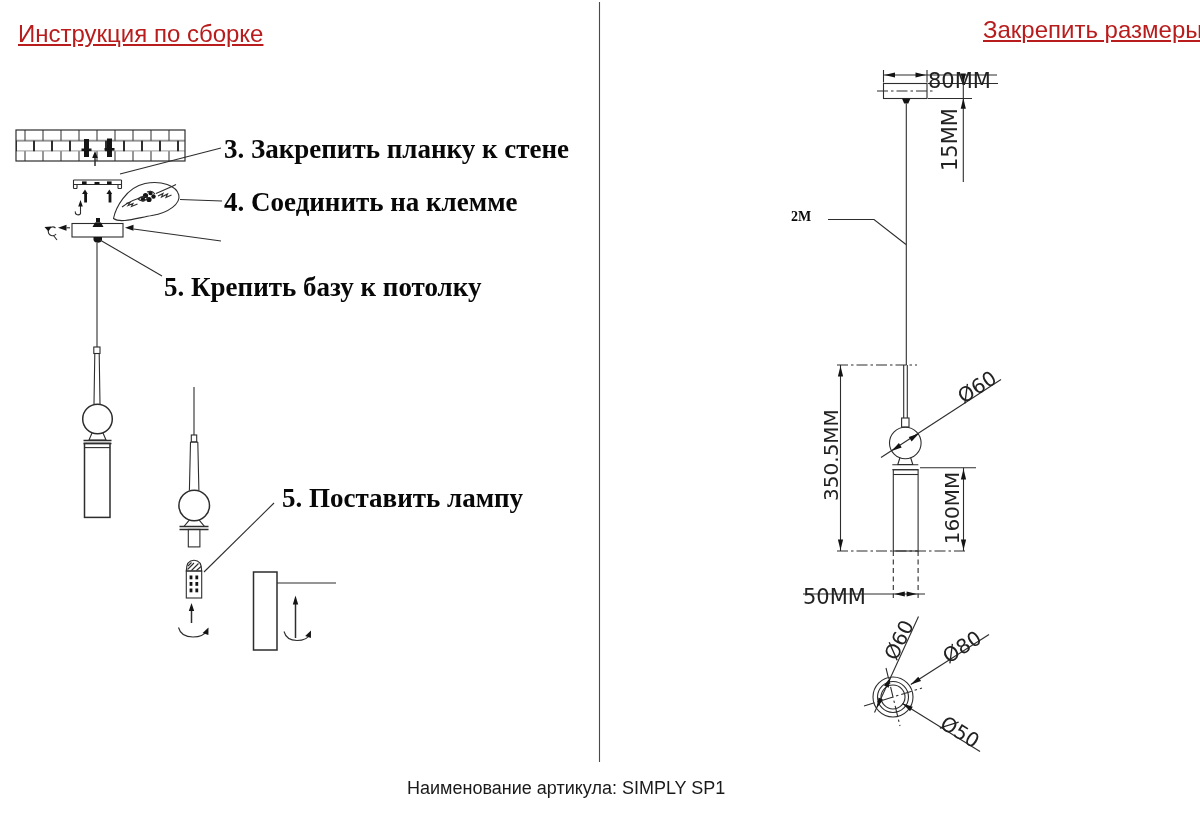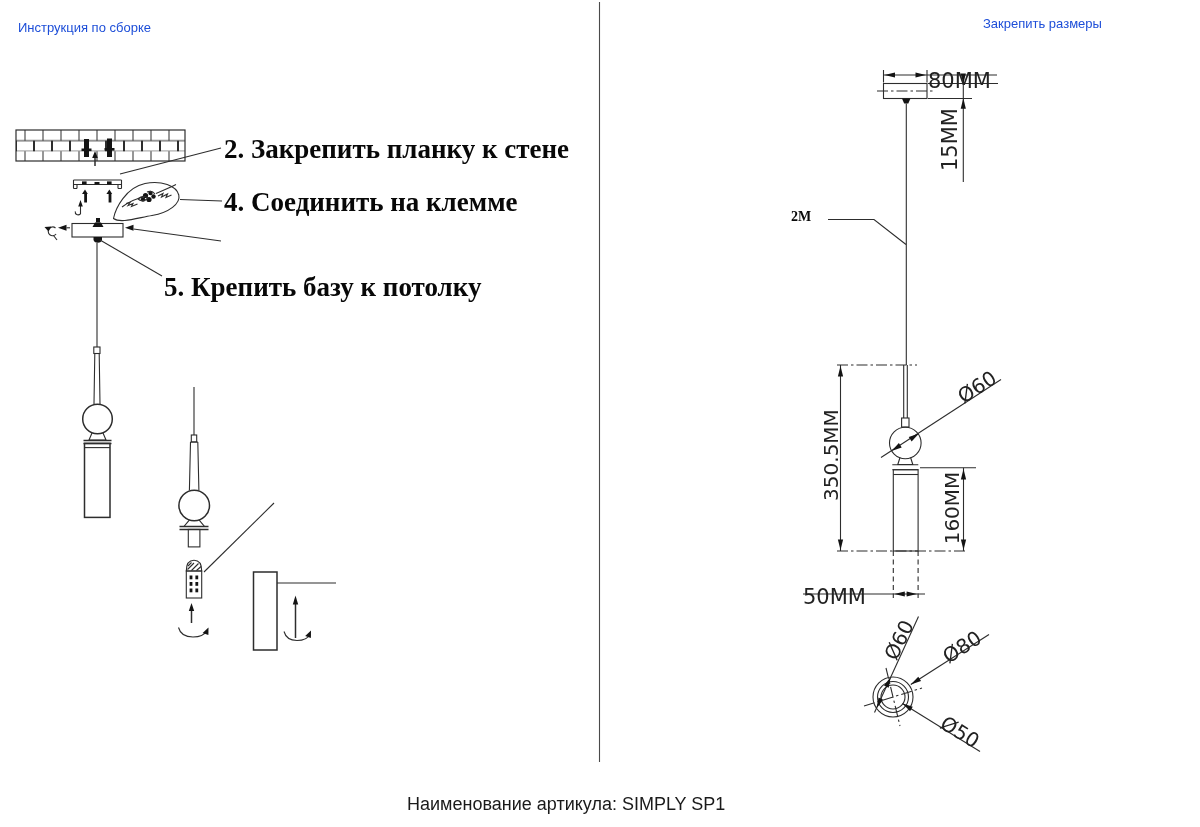--- a/index.html
+++ b/index.html
@@ -5,27 +5,27 @@
   html,body{margin:0;padding:0;background:#ffffff;}
   #canvas{position:relative;width:1200px;height:827px;background:#fff;overflow:hidden;
           font-family:"Liberation Sans",sans-serif;color:#141414;}
   #lineart{position:absolute;left:0;top:0;}
   .ln{fill:none;stroke:#2d2d2d;stroke-width:1.1;}
   .bold{stroke-width:1.5;}
   .fl{fill:#141414;stroke:none;}
   .cl{stroke-dasharray:11 3 2.5 3;}
   .hd{stroke-dasharray:5 3.5;}
   .txt{position:absolute;white-space:nowrap;line-height:1.1;}
-  .title{font-size:13px;color:#1d4ed8;}
+  .title{font-size:24px;color:#b91c1c;text-decoration:underline;}
   .step{font-family:"Liberation Serif",serif;font-weight:700;font-size:27px;color:#080808;}
   .dim{font-family:"DejaVu Sans",sans-serif;font-size:21px;color:#222;}
   .dim20{font-size:20px;}
   .rot{transform-origin:center;text-align:center;}
   .serifdim{font-family:"Liberation Serif",serif;font-weight:700;font-size:14px;color:#0a0a0a;}
-  .footer{font-size:18px;color:#1a1a1a;margin-top:16px;}
+  .footer{font-size:18px;color:#1a1a1a;}
 </style>
 </head>
 <body>
 
 <div id="canvas">
 
 <svg id="lineart" width="1200" height="827" viewBox="0 0 1200 827">
   <defs>
     <path id="arr" d="M0 0 L10.5 2.6 L10.5 -2.6 Z" fill="#141414"></path>
     <pattern id="bricks" x="16" y="130" width="18" height="21.4" patternUnits="userSpaceOnUse">
@@ -236,23 +236,24 @@
       <line class="ln" x1="902.5" y1="703.5" x2="980" y2="751.5"></line>
       <use href="#arr" transform="translate(902.5,703.5) rotate(31.8)"></use>
     </g>
   </g>
 </svg>
 
 <div class="txt title" style="left:18px;top:21px">Инструкция по сборке</div>
 
 <div class="txt title" style="left:983px;top:17px">Закрепить размеры</div>
 
-<div class="txt step" style="left:224px;top:135px">2. Закрепить планку к стене</div>
+<div class="txt step" style="left:224px;top:135px">3. Закрепить планку к стене</div>
 <div class="txt step" style="left:224px;top:188px">4. Соединить на клемме</div>
 <div class="txt step" style="left:164px;top:273px">5. Крепить базу к потолку</div>
+<div class="txt step" style="left:282px;top:484px">5. Поставить лампу</div>
 
 <div class="txt dim" style="left:928px;top:70px">80MM</div>
 <div class="txt dim rot" style="left:906px;top:128px;width:90px;transform:rotate(-90deg)">15MM</div>
 <div class="txt serifdim" style="left:791px;top:209px">2M</div>
 <div class="txt dim dim20 rot" style="left:776px;top:444px;width:110px;transform:rotate(-90deg)">350.5MM</div>
 <div class="txt dim dim20 rot" style="left:902px;top:497px;width:100px;transform:rotate(-90deg)">160MM</div>
 <div class="txt dim" style="left:803px;top:586px">50MM</div>
 <div class="txt dim dim20 rot" style="left:942px;top:376px;width:70px;transform:rotate(-33deg)">Ø60</div>
 <div class="txt dim dim20 rot" style="left:864px;top:629px;width:70px;transform:rotate(-64deg)">Ø60</div>
 <div class="txt dim dim20 rot" style="left:927px;top:636px;width:70px;transform:rotate(-33deg)">Ø80</div>

